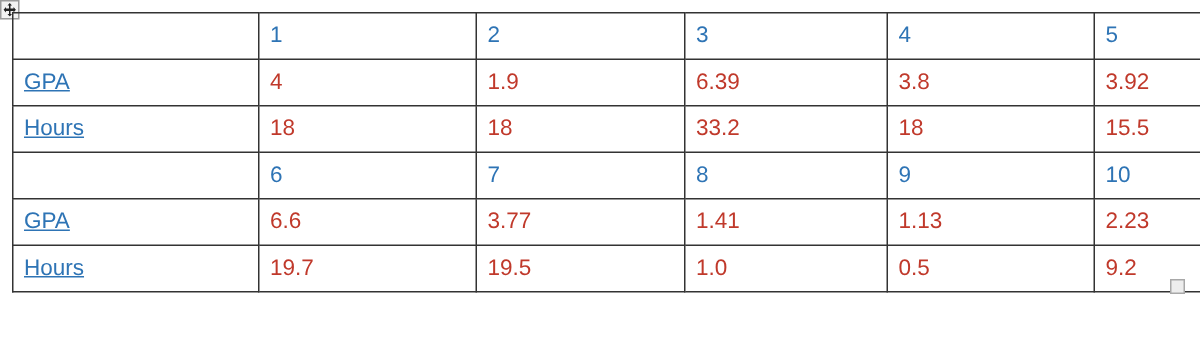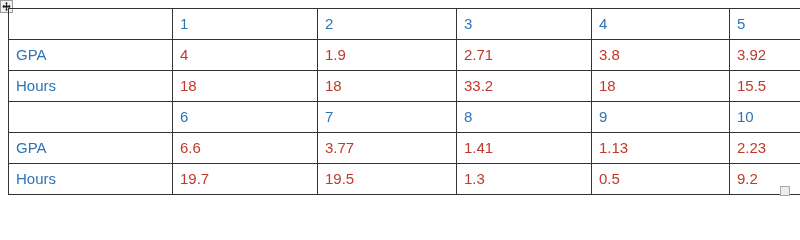--- a/index.html
+++ b/index.html
@@ -62,21 +62,21 @@
     border: 1px solid #2b2b2b;
   }
 
   td.c-label  { width: 149px; }
   td.c-1      { width: 130px; }
   td.c-2      { width: 124px; }
   td.c-3      { width: 120px; }
   td.c-4      { width: 123px; }
   td.c-5      { width: 121px; }
 
-  .label-cell { color: #2E74B5; }
+  .label-cell { color: #2E74B5; text-decoration: underline; }
   .index-cell { color: #2E74B5; }
   .value-cell { color: #C0392B; }
   .blank-cell { }
 
   tr.row-spacer td { height: 33px; }
 
   
   #resize-handle {
     position: absolute;
     left: 780px;
@@ -108,21 +108,21 @@
         <td class="c-1 index-cell">1</td>
         <td class="c-2 index-cell">2</td>
         <td class="c-3 index-cell">3</td>
         <td class="c-4 index-cell">4</td>
         <td class="c-5 index-cell">5</td>
       </tr>
       <tr>
         <td class="c-label label-cell">GPA</td>
         <td class="c-1 value-cell">4</td>
         <td class="c-2 value-cell">1.9</td>
-        <td class="c-3 value-cell">2.71</td>
+        <td class="c-3 value-cell">6.39</td>
         <td class="c-4 value-cell">3.8</td>
         <td class="c-5 value-cell">3.92</td>
       </tr>
       <tr>
         <td class="c-label label-cell">Hours</td>
         <td class="c-1 value-cell">18</td>
         <td class="c-2 value-cell">18</td>
         <td class="c-3 value-cell">33.2</td>
         <td class="c-4 value-cell">18</td>
         <td class="c-5 value-cell">15.5</td>
@@ -141,21 +141,21 @@
         <td class="c-1 value-cell">6.6</td>
         <td class="c-2 value-cell">3.77</td>
         <td class="c-3 value-cell">1.41</td>
         <td class="c-4 value-cell">1.13</td>
         <td class="c-5 value-cell">2.23</td>
       </tr>
       <tr>
         <td class="c-label label-cell">Hours</td>
         <td class="c-1 value-cell">19.7</td>
         <td class="c-2 value-cell">19.5</td>
-        <td class="c-3 value-cell">1.3</td>
+        <td class="c-3 value-cell">1.0</td>
         <td class="c-4 value-cell">0.5</td>
         <td class="c-5 value-cell">9.2</td>
       </tr>
     </tbody>
   </table>
 
   <div id="resize-handle"></div>
 
 </div>
 

